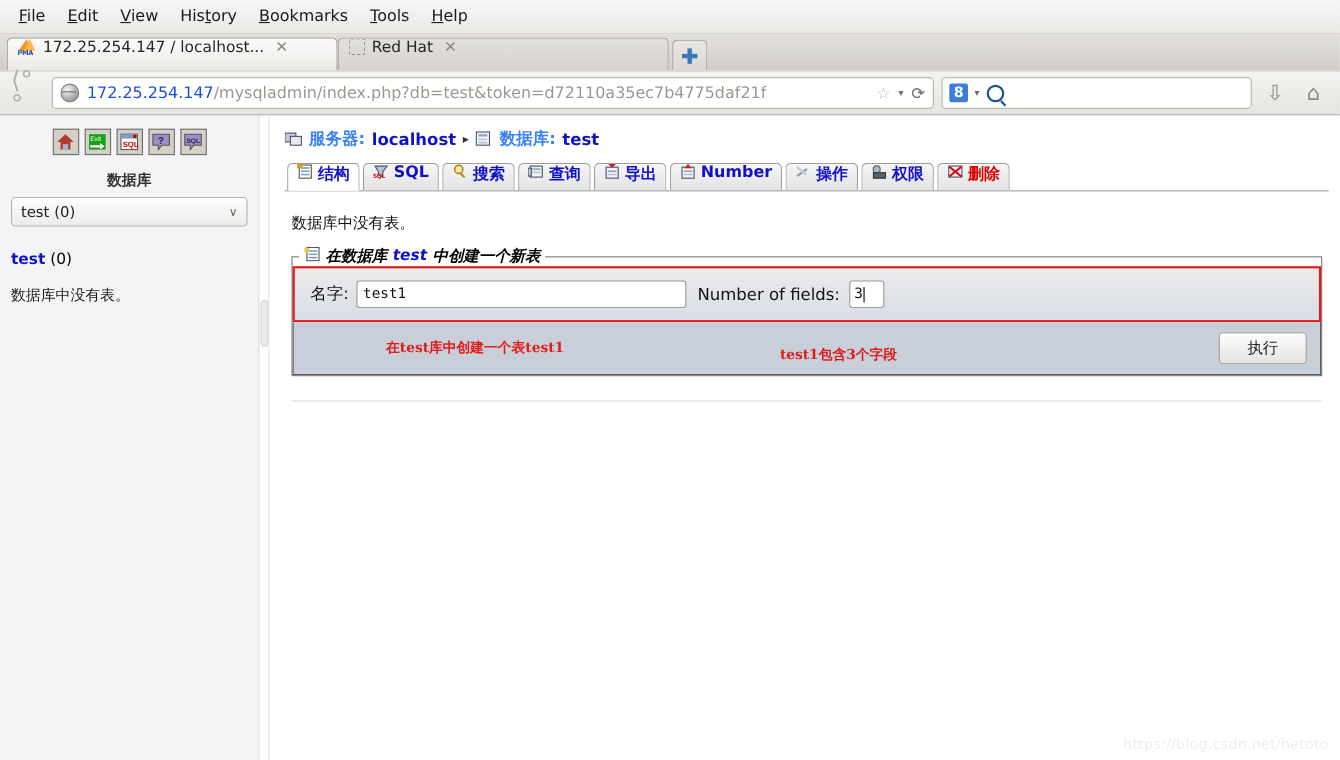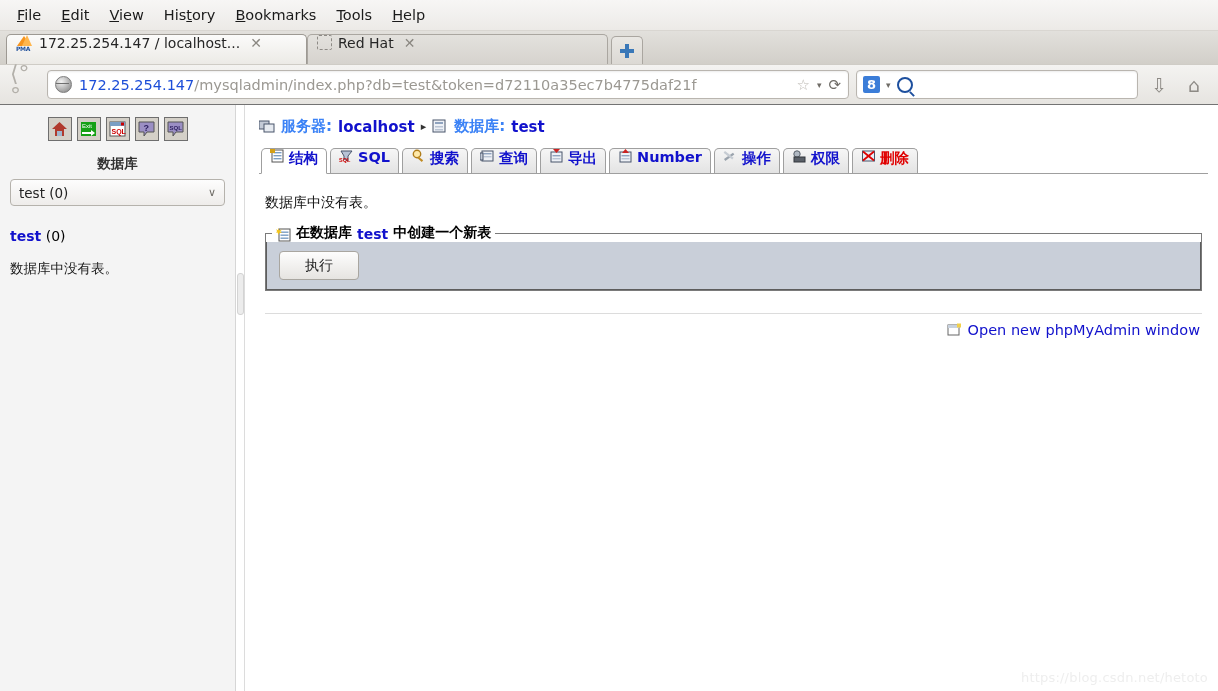--- a/index.html
+++ b/index.html
@@ -102,21 +102,21 @@
         color:#1111cc;background:linear-gradient(#f6f6f6,#e3e3e3);border:1px solid #9f9f9f;border-bottom:none;
         border-radius:5px 5px 0 0;box-sizing:border-box;white-space:nowrap;}
   .ptab.active{background:#ffffff;color:#1111cc;position:relative;top:1px;height:26px;border-bottom:1px solid #fff;}
   .ptab.drop{color:#e00000;}
   .tico{width:15px;height:14px;flex:none;}
 
   .notable{margin:20px 0 12px 6px;font-size:14px;color:#111;}
 
   fieldset.newtable{margin:0 6px 0 6px;border:1px solid #7a7a7a;border-radius:0;padding:0;background:#fff;}
   fieldset.newtable > legend{font-size:14px;font-weight:bold;color:#000;padding:0 4px;margin-left:6px;
-            display:flex;align-items:flex-end;gap:5px;}
+            display:flex;align-items:flex-start;gap:5px;font-style:italic;}
   legend .dbname{color:#1111cc;}
   .formrow{display:flex;align-items:center;gap:0;padding:11px 14px;
            background:linear-gradient(#ebebeb,#d8dde6);box-sizing:border-box;border:2px solid #e01b1b;}
   .formrow .lbl{font-size:15px;color:#111;margin-right:7px;}
   .namefield{width:300px;height:25px;box-sizing:border-box;padding:0 5px;font-size:13px;
              font-family:"DejaVu Sans Mono","Liberation Mono",monospace;color:#111;
              background:#fff;border:1px solid #9a9a9a;border-radius:3px;display:flex;align-items:center;}
   .fieldsLbl{font-size:15px;color:#111;margin:0 8px 0 10px;}
   .numfield{width:32px;height:25px;box-sizing:border-box;padding:0 4px;font-size:13px;
             font-family:"DejaVu Sans Mono","Liberation Mono",monospace;color:#111;
@@ -381,35 +381,40 @@
                 <rect x="4.5" y="6.5" width="8" height="1.4" fill="#7a9ec4"></rect>
                 <rect x="4.5" y="9.5" width="8" height="1.4" fill="#7a9ec4"></rect>
                 <polygon points="2,0 3.4,2.4 6,1.4 4.2,3.6 6,5 3.2,4.8 2.4,7 1.6,4.6 -0.6,4.6 1.2,3.2 0,1.2 2.2,2.2" fill="#f5c518"></polygon>
               </svg>
           </span>
           <span>在数据库</span>
           <span class="dbname">test</span>
           <span>中创建一个新表</span>
         </legend>
 
+        <div class="formrow">
+          <span class="lbl">名字:</span>
+          <span class="namefield">
+            <span>test1</span>
+          </span>
+          <span class="fieldsLbl">Number of fields:</span>
+          <span class="numfield">
+            <span>3</span>
+              <span class="caretbar"></span>
+          </span>
+        </div>
 
         <div class="formrow2">
+          <div class="annots">
+            <span class="annot" style="left:72px;top:2px">在test库中创建一个表test1</span>
+            <span class="annot" style="left:430px;top:8px">test1包含3个字段</span>
+          </div>
           <div class="goBtn">执行</div>
         </div>
       </fieldset>
 
       <div class="hr"></div>
 
-      <div class="openwin">
-        <span class="winico">
-          <svg width="15" height="14" viewBox="0 0 15 14">
-              <rect x="1" y="2" width="11" height="10" fill="#fff" stroke="#666"></rect>
-              <rect x="1" y="2" width="11" height="3" fill="#c8d2df"></rect>
-              <rect x="10" y="0.5" width="4" height="4" fill="#f2d04a"></rect>
-            </svg>
-        </span>
-        <a href="#" style="color:#1111cc;text-decoration:none">Open new phpMyAdmin window</a>
-      </div>
 
       <div class="watermark">https://blog.csdn.net/hetoto</div>
     </div>
   </div>
 </div>
 
 </body></html>

